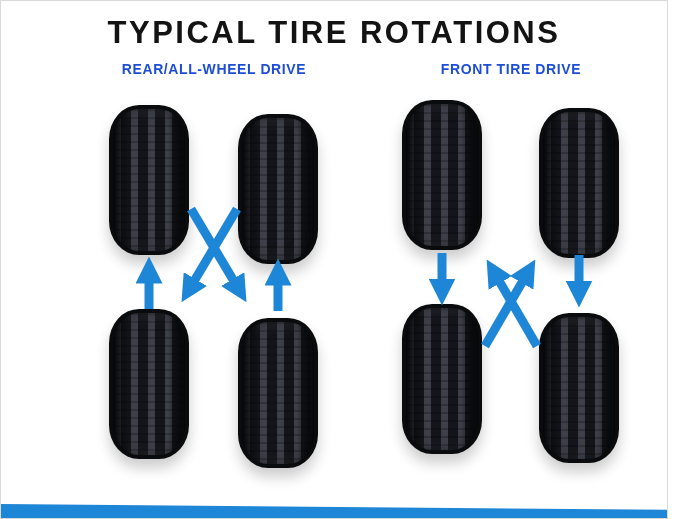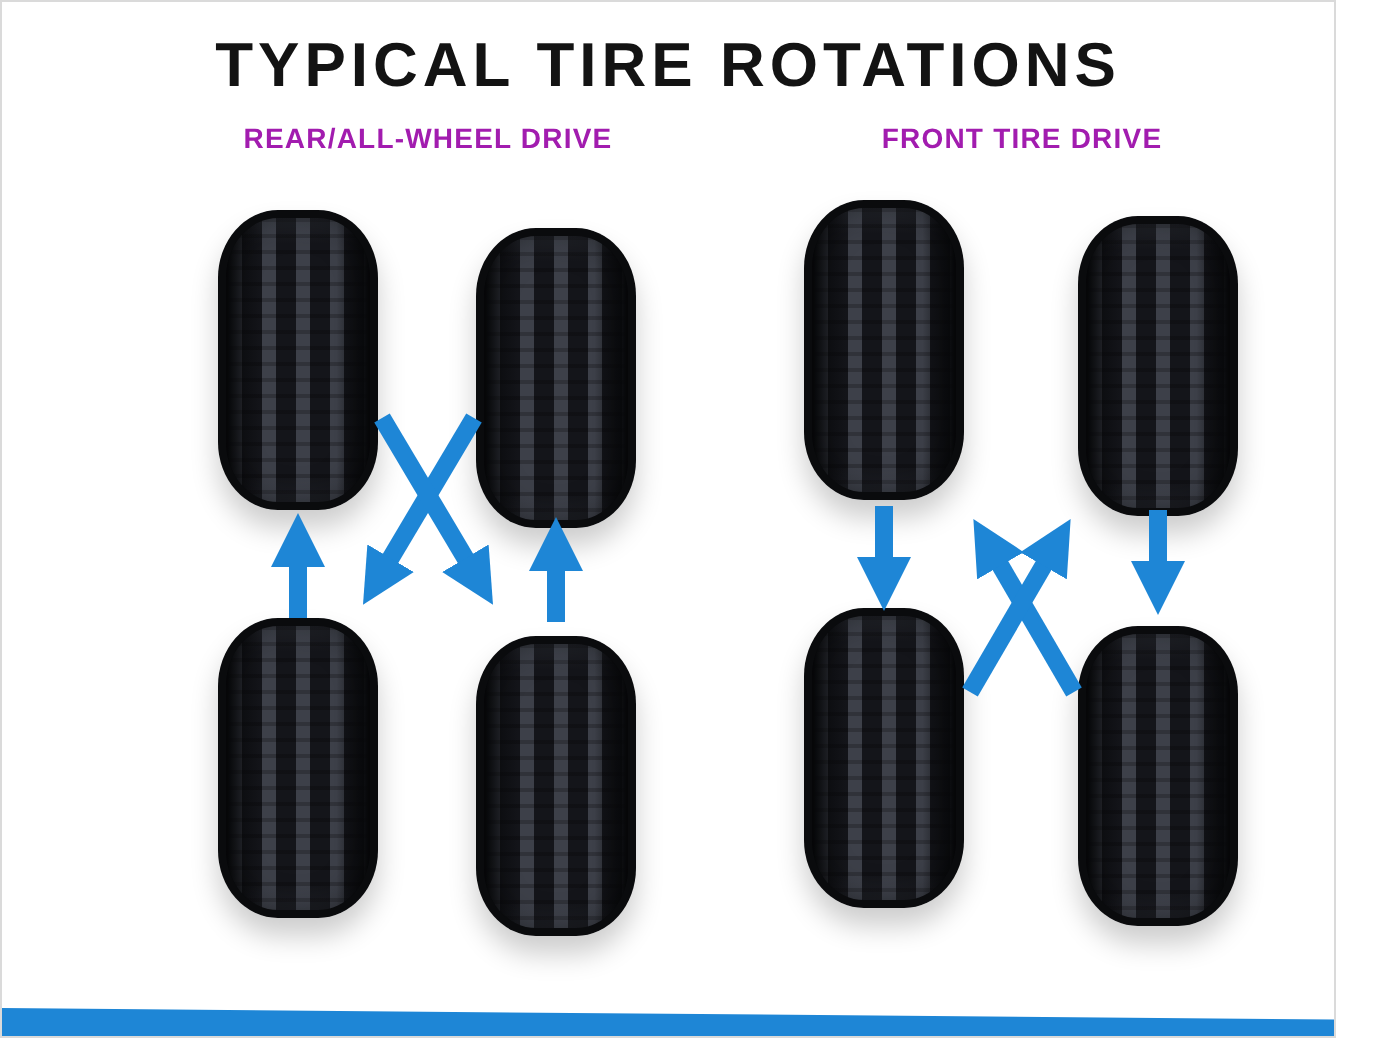--- a/index.html
+++ b/index.html
@@ -22,21 +22,21 @@
     letter-spacing:2.5px;
     color:#131313;
   }
   .plabel{
     position:absolute;top:60px;
     width:220px;
     text-align:center;
     font-weight:700;
     font-size:14px;
     letter-spacing:0.6px;
-    color:#a21caf;
+    color:#1d4ed8;
   }
   .plabel.left{left:103px;}
   .plabel.right{left:400px;}
 
   .tire{
     position:absolute;
     width:80px;height:150px;
     border-radius:30px / 34px;
     background:
       linear-gradient(90deg,#08090b 0%,#08090b 6%,rgba(8,9,11,0) 26%,rgba(8,9,11,0) 74%,#08090b 94%,#08090b 100%),

